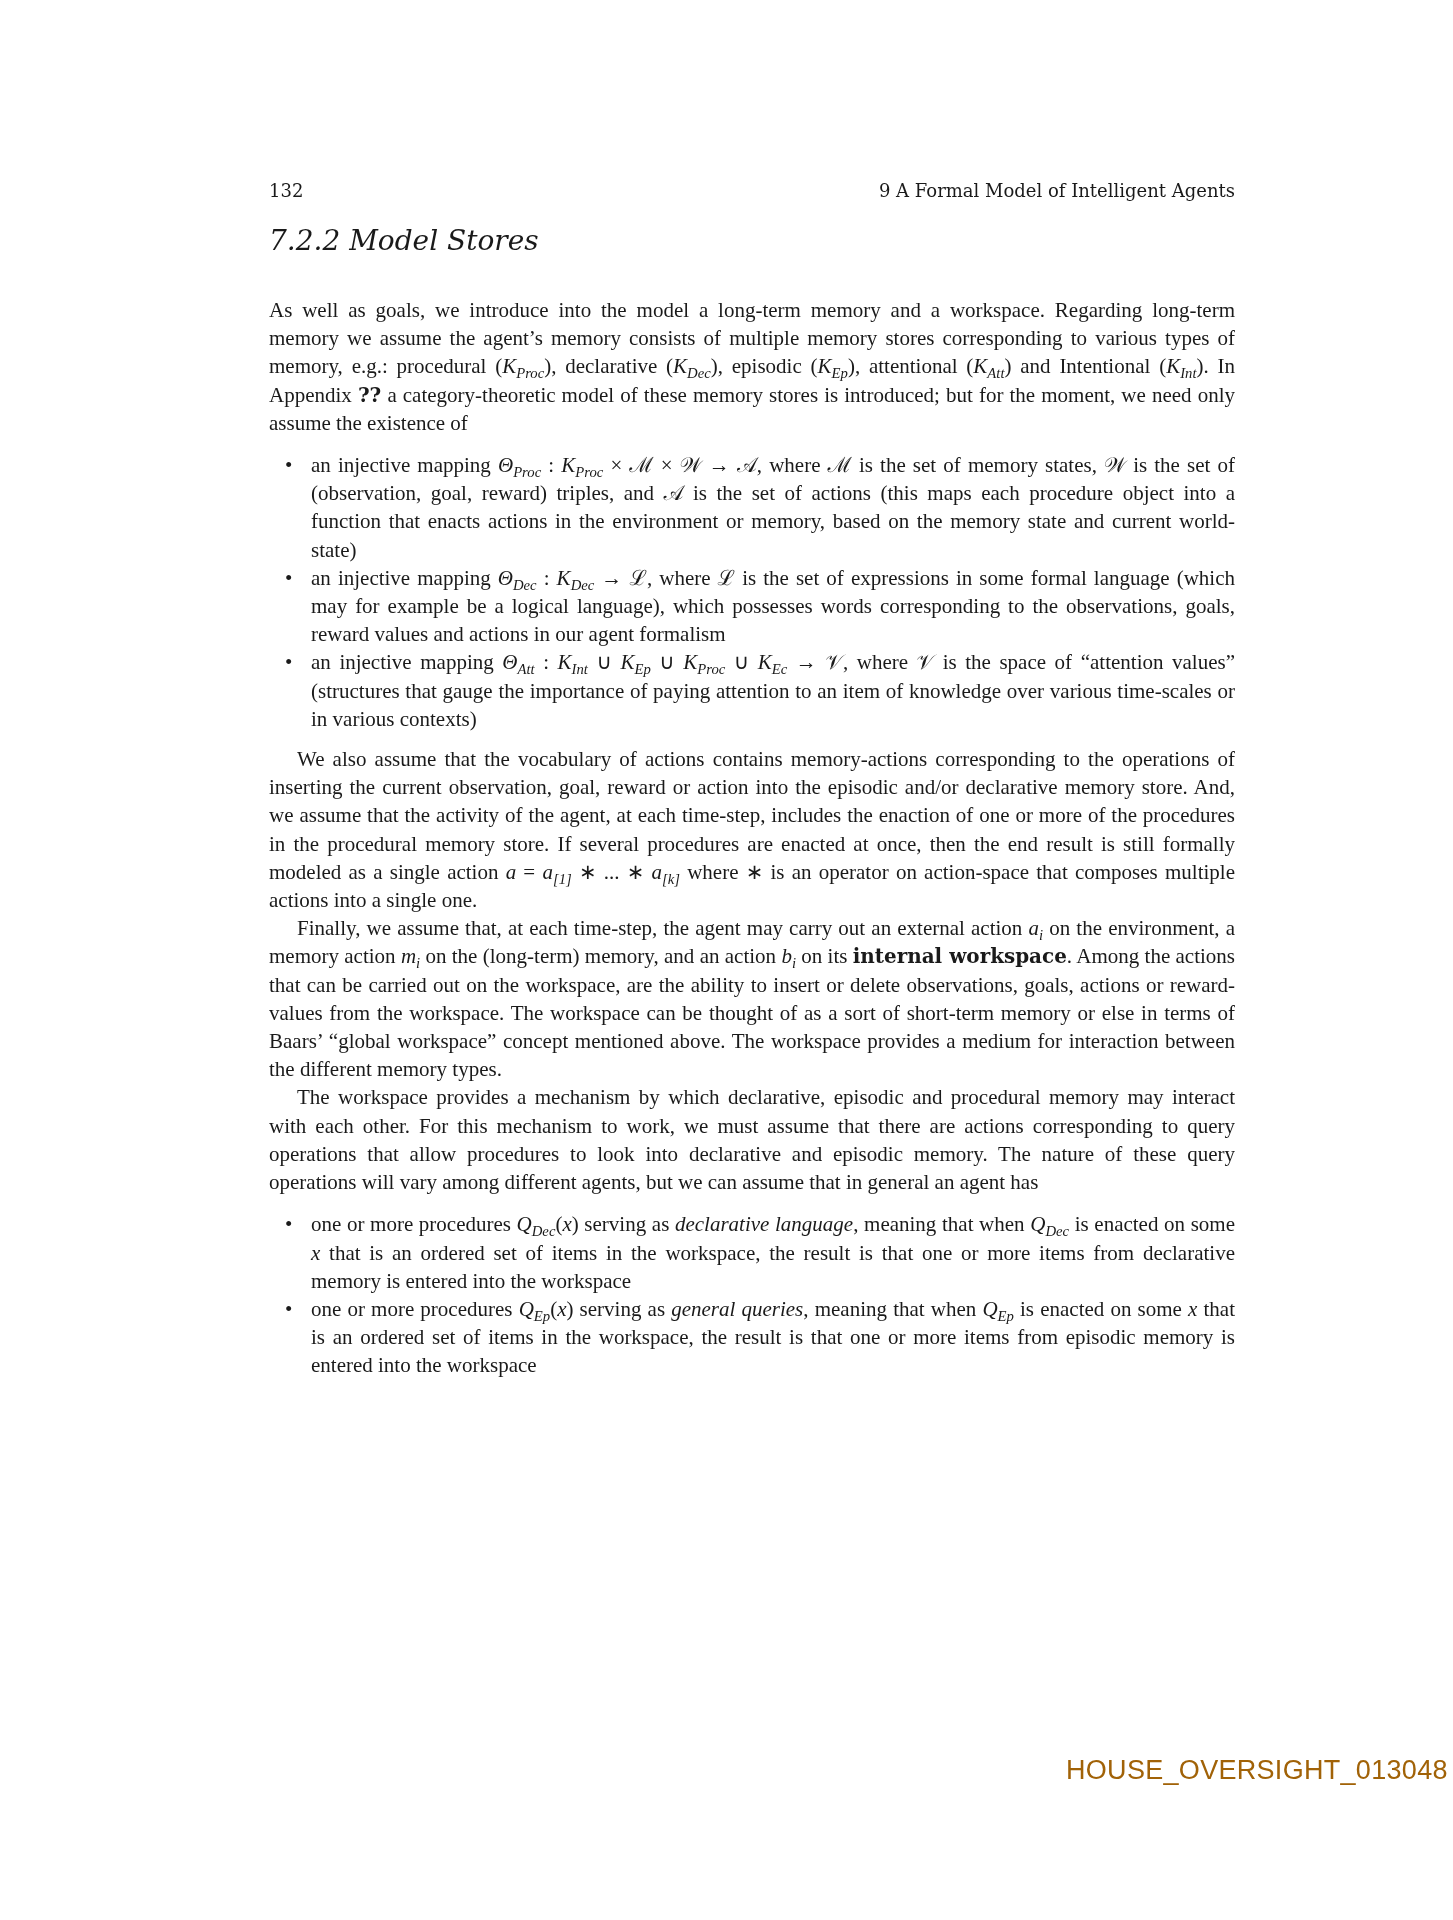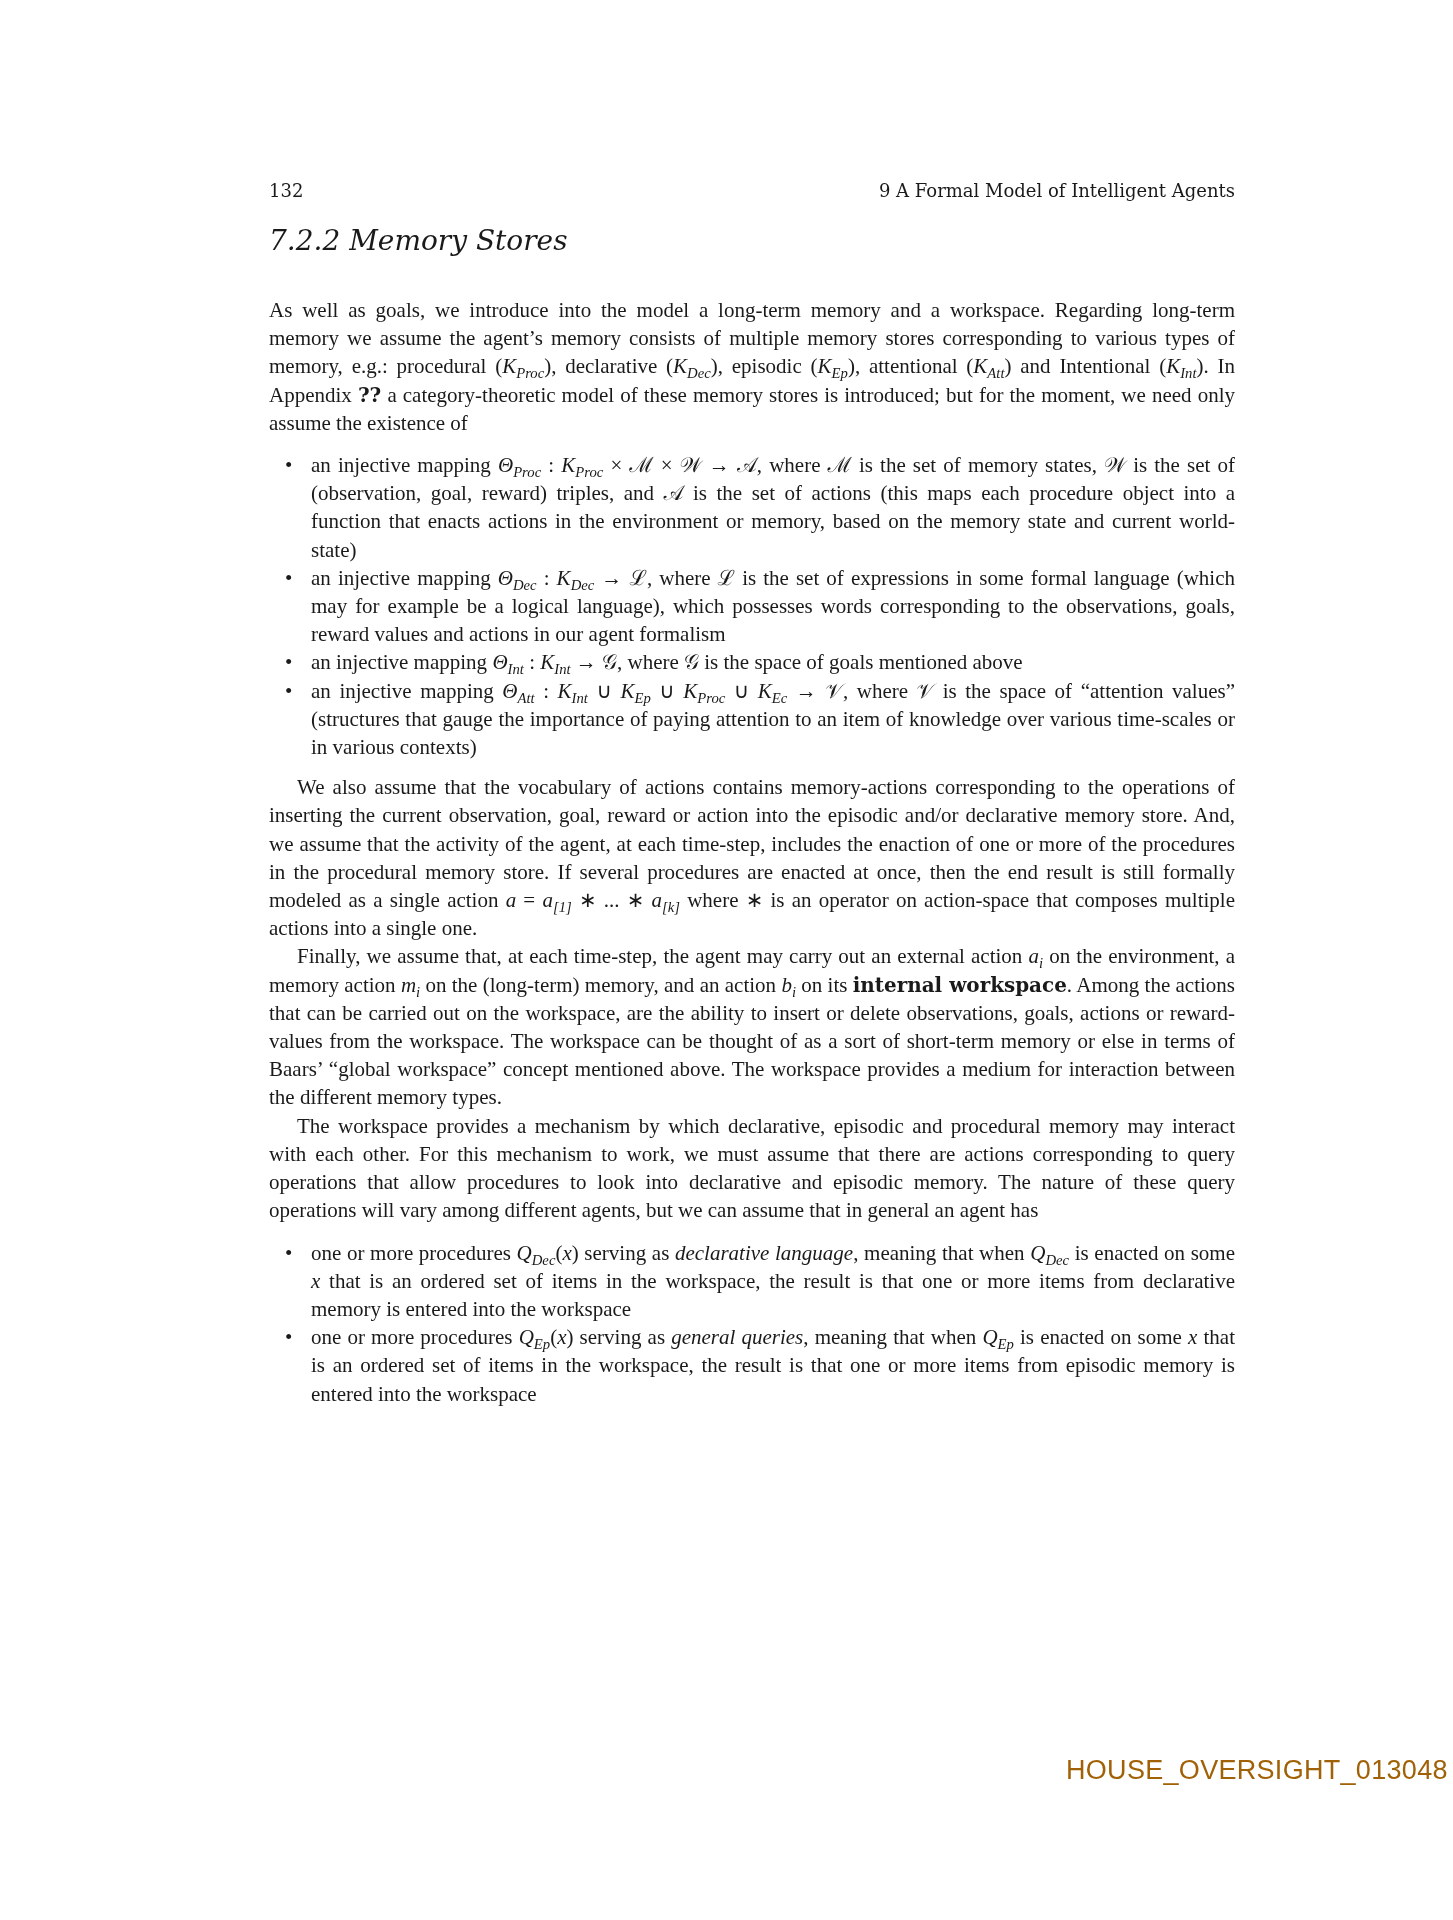--- a/index.html
+++ b/index.html
@@ -24,28 +24,27 @@
 </style>
 </head>
 <body>
 
 <div class="page">
   <div class="running-head">
     <span>132</span>
     <span>9 A Formal Model of Intelligent Agents</span>
   </div>
 
-  <h2 class="section-title">7.2.2 Memory Stores</h2>
+  <h2 class="section-title">7.2.2 Model Stores</h2>
 
   <div class="body">
     <p id="p1">As well as goals, we introduce into the model a long-term memory and a workspace. Regarding long-term memory we assume the agent’s memory consists of multiple memory stores corresponding to various types of memory, e.g.: procedural (<span class="m">K</span><sub>Proc</sub>), declarative (<span class="m">K</span><sub>Dec</sub>), episodic (<span class="m">K</span><sub>Ep</sub>), attentional (<span class="m">K</span><sub>Att</sub>) and Intentional (<span class="m">K</span><sub>Int</sub>). In Appendix <b>??</b> a category-theoretic model of these memory stores is introduced; but for the moment, we need only assume the existence of</p>
     <ul id="list1">
         <li>an injective mapping <span class="m">Θ</span><sub>Proc</sub> : <span class="m">K</span><sub>Proc</sub> × ℳ × 𝒲 → 𝒜, where ℳ is the set of memory states, 𝒲 is the set of (observation, goal, reward) triples, and 𝒜 is the set of actions (this maps each procedure object into a function that enacts actions in the environment or memory, based on the memory state and current world-state)</li>
         <li>an injective mapping <span class="m">Θ</span><sub>Dec</sub> : <span class="m">K</span><sub>Dec</sub> → ℒ, where ℒ is the set of expressions in some formal language (which may for example be a logical language), which possesses words corresponding to the observations, goals, reward values and actions in our agent formalism</li>
-        <li>an injective mapping <span class="m">Θ</span><sub>Int</sub> : <span class="m">K</span><sub>Int</sub> → 𝒢, where 𝒢 is the space of goals mentioned above</li>
         <li>an injective mapping <span class="m">Θ</span><sub>Att</sub> : <span class="m">K</span><sub>Int</sub> ∪ <span class="m">K</span><sub>Ep</sub> ∪ <span class="m">K</span><sub>Proc</sub> ∪ <span class="m">K</span><sub>Ec</sub> → 𝒱, where 𝒱 is the space of “attention values” (structures that gauge the importance of paying attention to an item of knowledge over various time-scales or in various contexts)</li>
       </ul>
     <p class="indent" id="p2">We also assume that the vocabulary of actions contains memory-actions corresponding to the operations of inserting the current observation, goal, reward or action into the episodic and/or declarative memory store. And, we assume that the activity of the agent, at each time-step, includes the enaction of one or more of the procedures in the procedural memory store. If several procedures are enacted at once, then the end result is still formally modeled as a single action <span class="m">a</span> = <span class="m">a</span><sub>[1]</sub> ∗ ... ∗ <span class="m">a</span><sub>[k]</sub> where ∗ is an operator on action-space that composes multiple actions into a single one.</p>
     <p class="indent" id="p3">Finally, we assume that, at each time-step, the agent may carry out an external action <span class="m">a</span><sub>i</sub> on the environment, a memory action <span class="m">m</span><sub>i</sub> on the (long-term) memory, and an action <span class="m">b</span><sub>i</sub> on its <b>internal workspace</b>. Among the actions that can be carried out on the workspace, are the ability to insert or delete observations, goals, actions or reward-values from the workspace. The workspace can be thought of as a sort of short-term memory or else in terms of Baars’ “global workspace” concept mentioned above. The workspace provides a medium for interaction between the different memory types.</p>
     <p class="indent" id="p4">The workspace provides a mechanism by which declarative, episodic and procedural memory may interact with each other. For this mechanism to work, we must assume that there are actions corresponding to query operations that allow procedures to look into declarative and episodic memory. The nature of these query operations will vary among different agents, but we can assume that in general an agent has</p>
     <ul id="list2">
         <li>one or more procedures <span class="m">Q</span><sub>Dec</sub>(<span class="m">x</span>) serving as <i>declarative language</i>, meaning that when <span class="m">Q</span><sub>Dec</sub> is enacted on some <span class="m">x</span> that is an ordered set of items in the workspace, the result is that one or more items from declarative memory is entered into the workspace</li>
         <li>one or more procedures <span class="m">Q</span><sub>Ep</sub>(<span class="m">x</span>) serving as <i>general queries</i>, meaning that when <span class="m">Q</span><sub>Ep</sub> is enacted on some <span class="m">x</span> that is an ordered set of items in the workspace, the result is that one or more items from episodic memory is entered into the workspace</li>
       </ul>
   </div>

